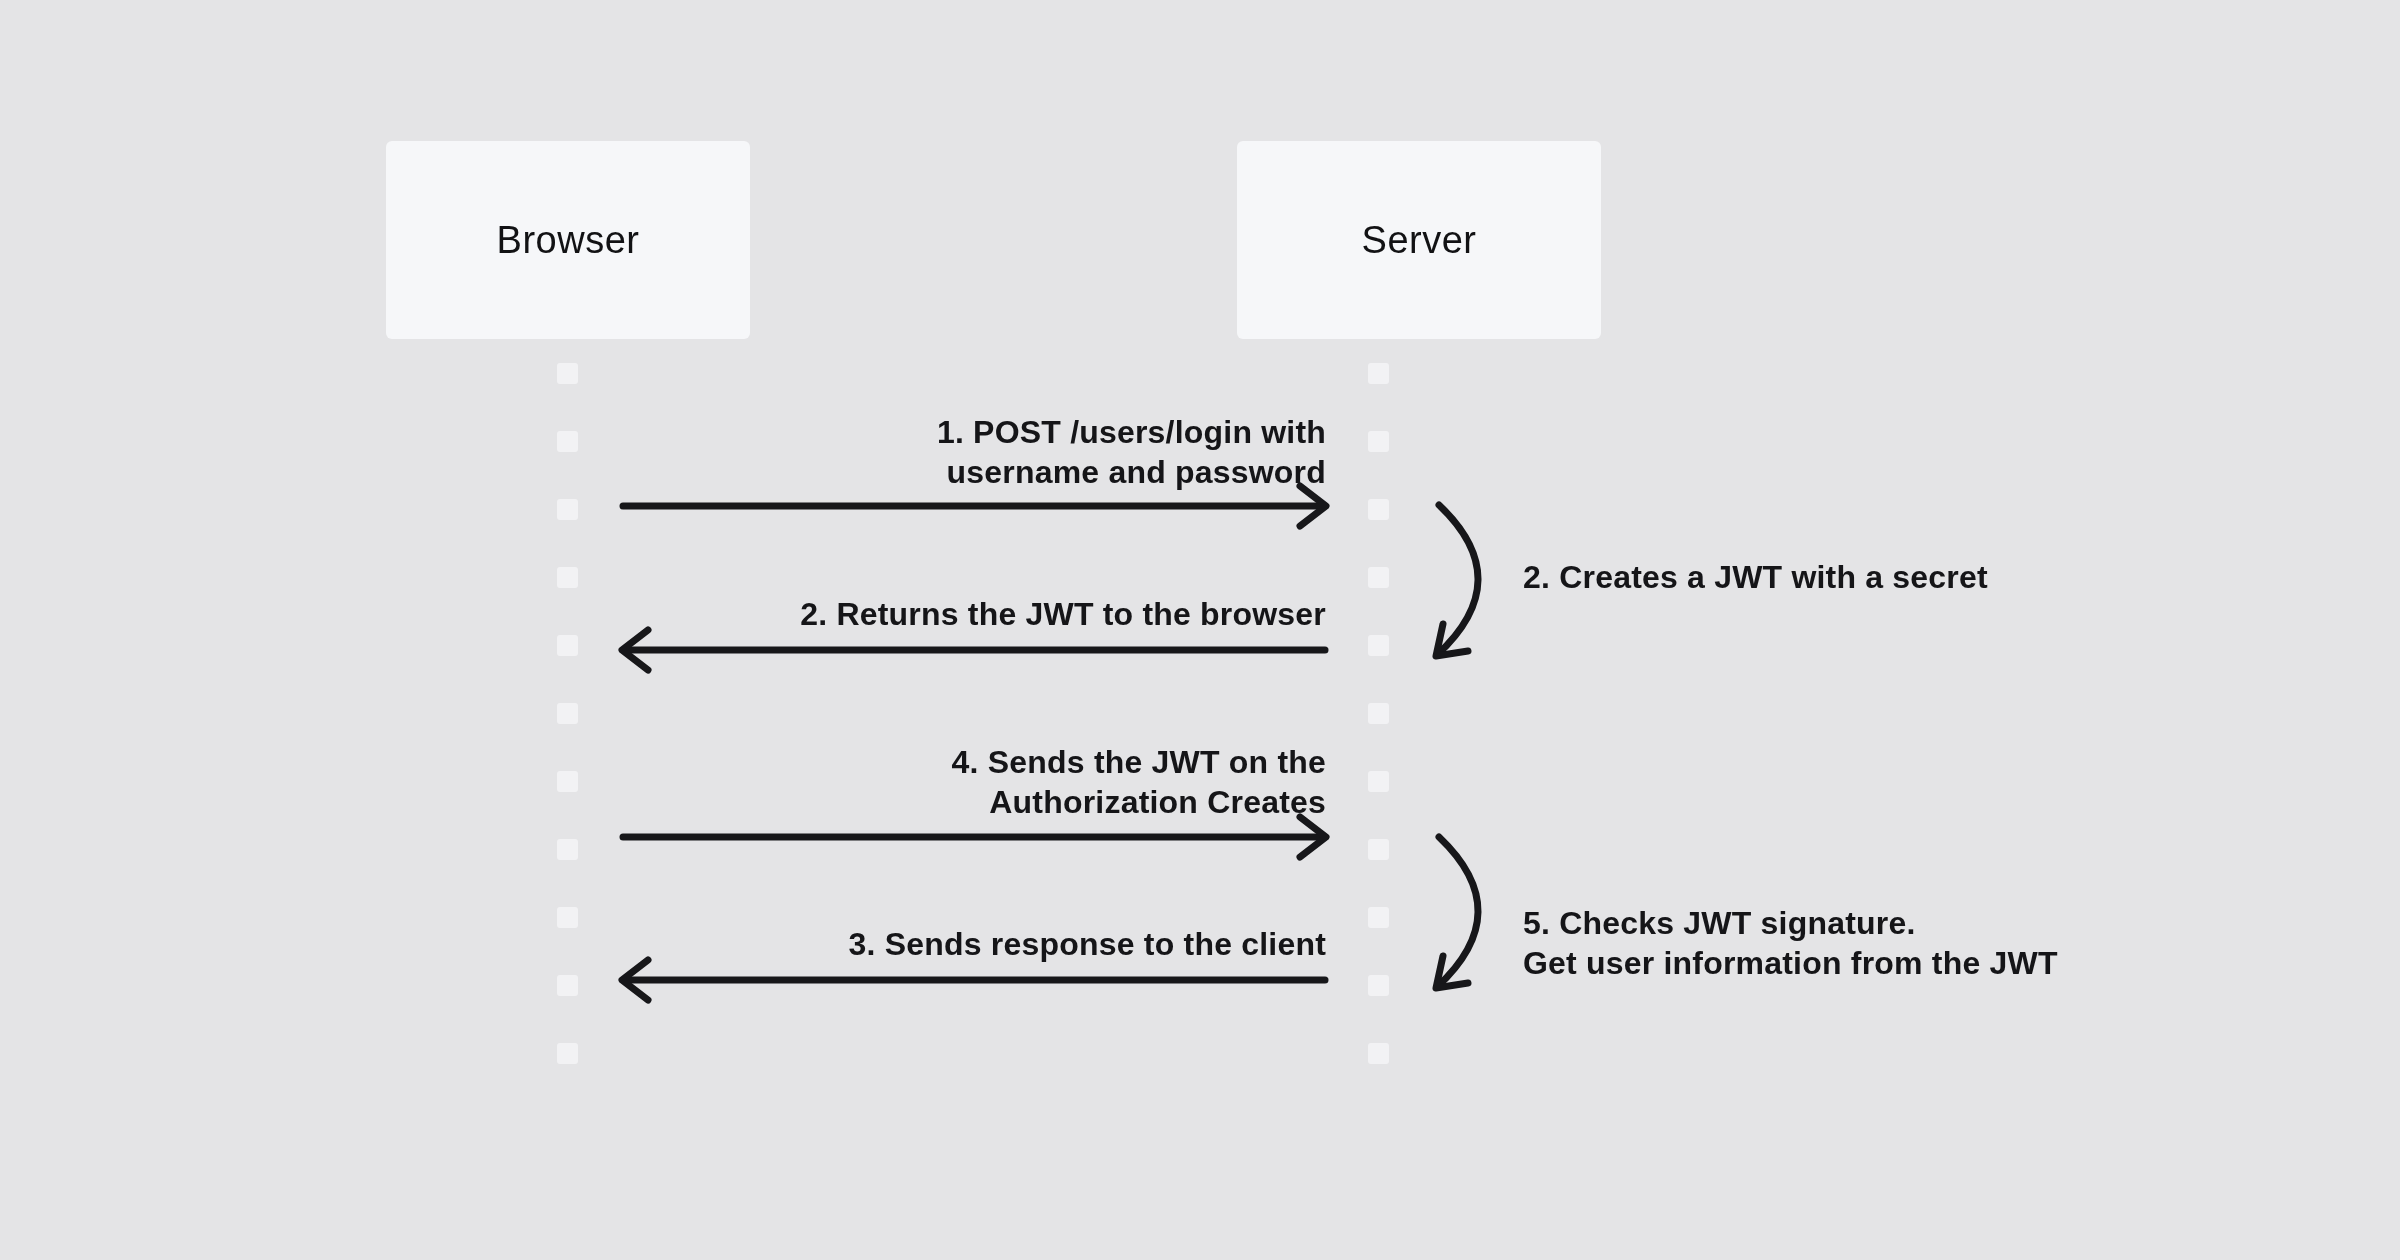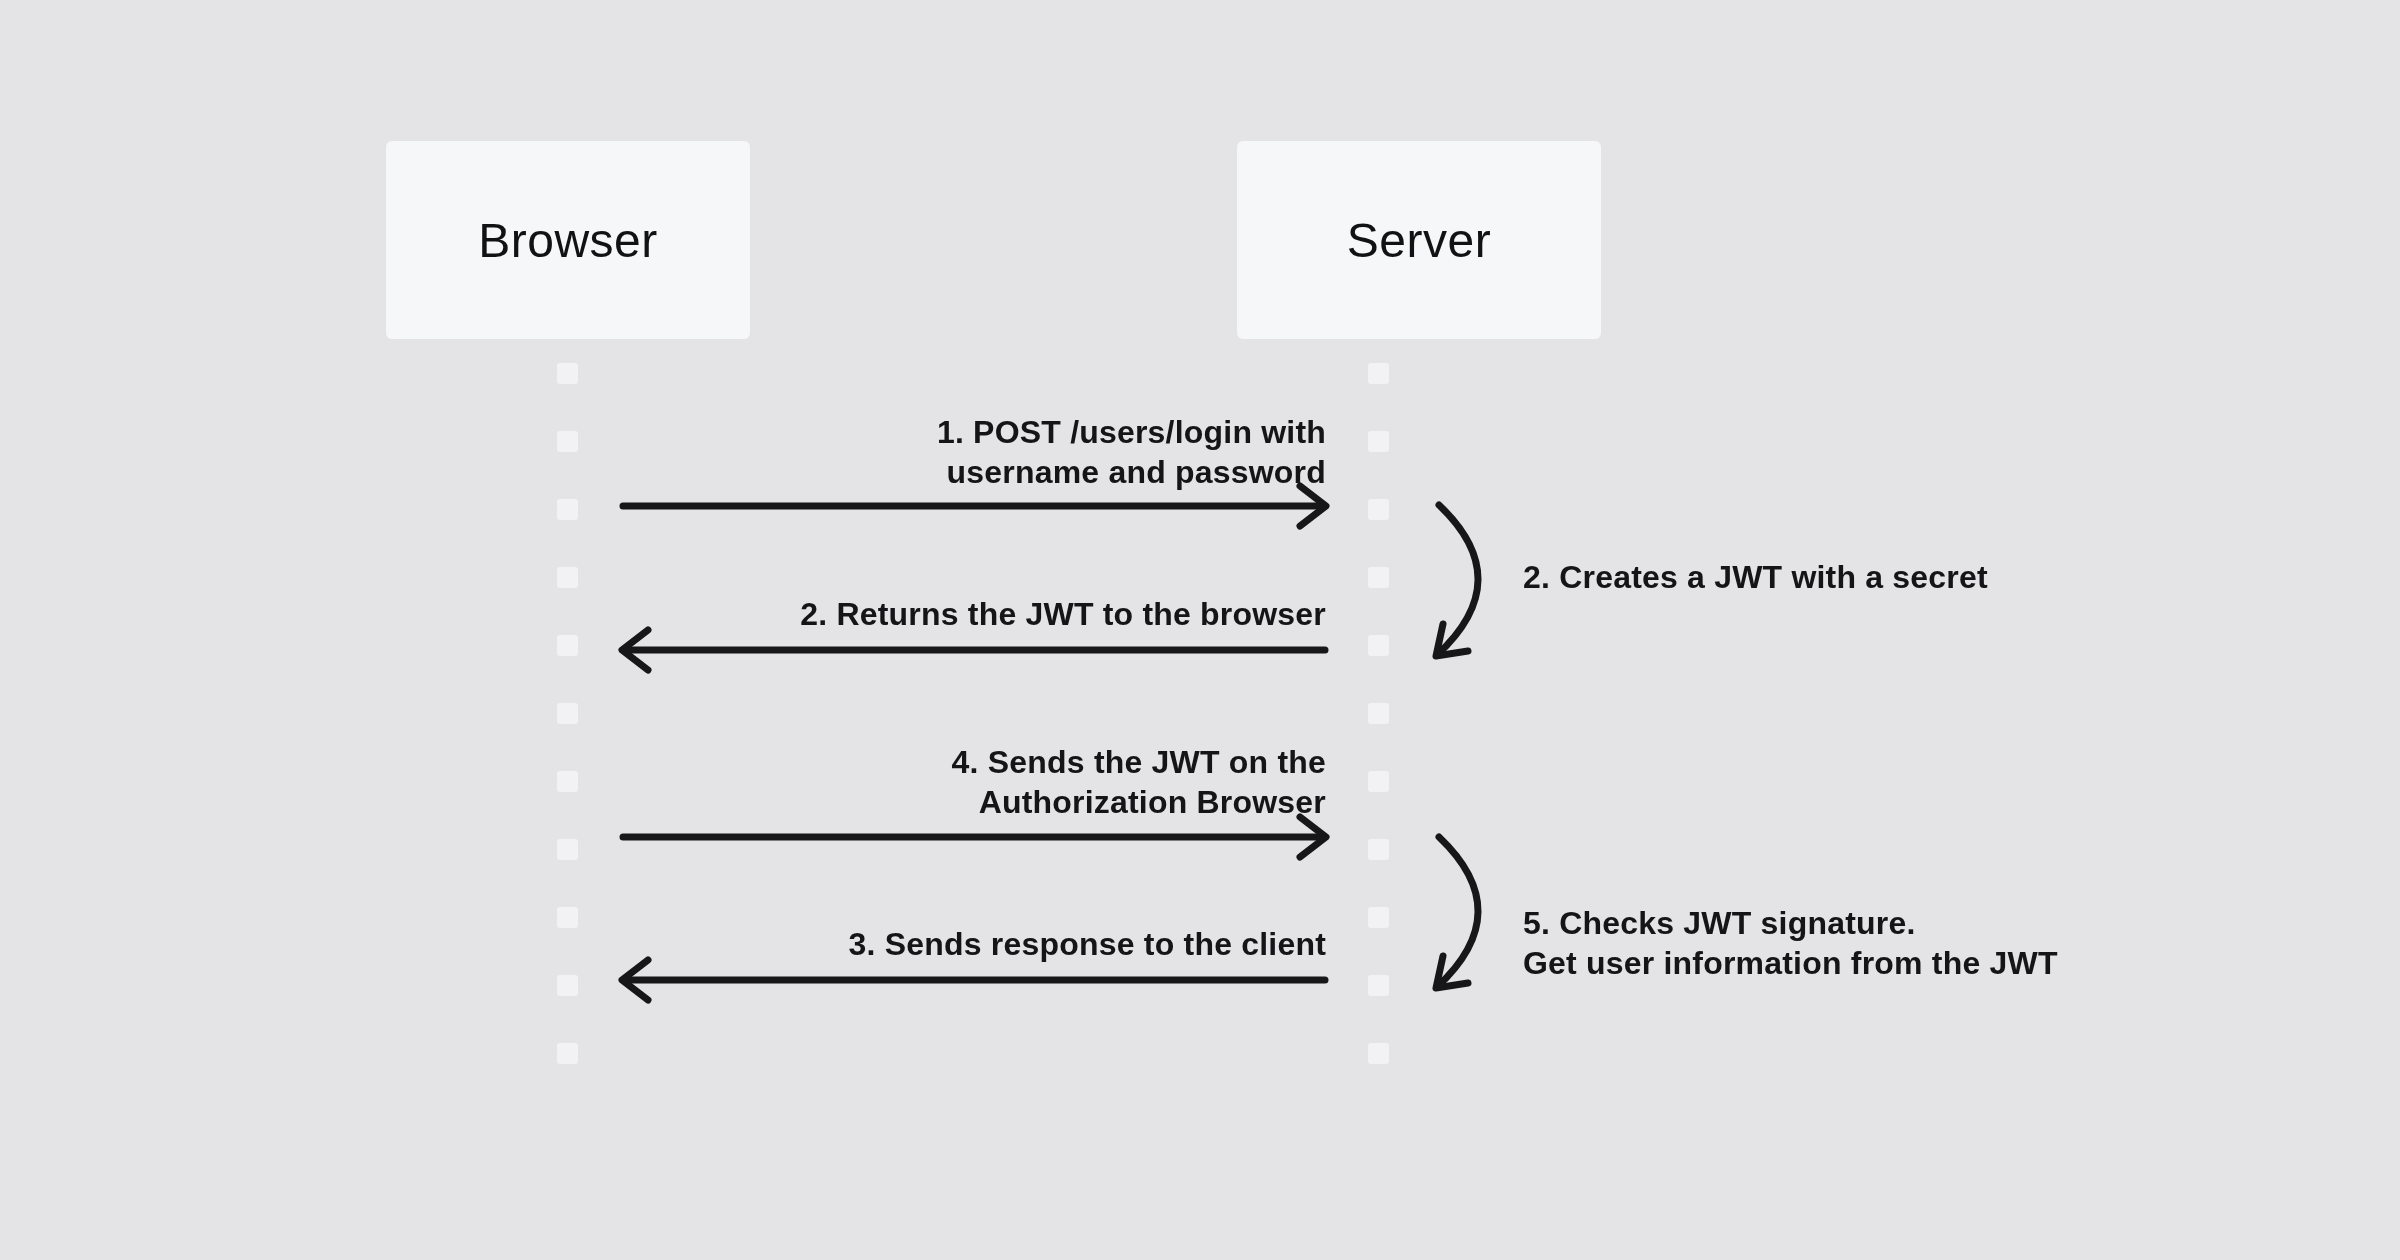--- a/index.html
+++ b/index.html
@@ -22,21 +22,21 @@
     height: 198px;
     background: #f6f7f9;
     border-radius: 6px;
     display: flex;
     align-items: center;
     justify-content: center;
   }
   .actor-box.browser { left: 386px; }
   .actor-box.server  { left: 1197px; margin-left: 40px; }
   .actor-label {
-    font-size: 48px;
+    font-size: 38px;
     font-weight: 400;
     color: #121214;
     letter-spacing: 0.5px;
   }
   .lifeline {
     position: absolute;
     top: 363px;
     width: 21px;
     display: flex;
     flex-direction: column;
@@ -170,21 +170,21 @@
   <div id="label-2" class="msg-label side">
     <div>2. Creates a JWT with a secret</div>
   </div>
 
   <div id="label-3" class="msg-label centered">
     <div>2. Returns the JWT to the browser</div>
   </div>
 
   <div id="label-4" class="msg-label centered">
     <div>4. Sends the JWT on the</div>
-    <div>Authorization Browser</div>
+    <div>Authorization Creates</div>
   </div>
 
   <div id="label-5" class="msg-label side">
     <div>5. Checks JWT signature.</div>
     <div>Get user information from the JWT</div>
   </div>
 
   <div id="label-6" class="msg-label centered">
     <div>3. Sends response to the client</div>
   </div>

